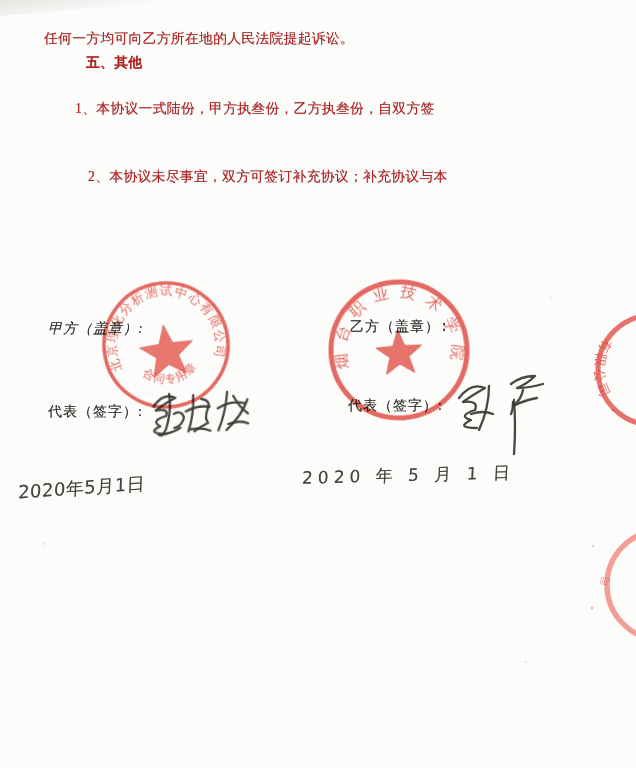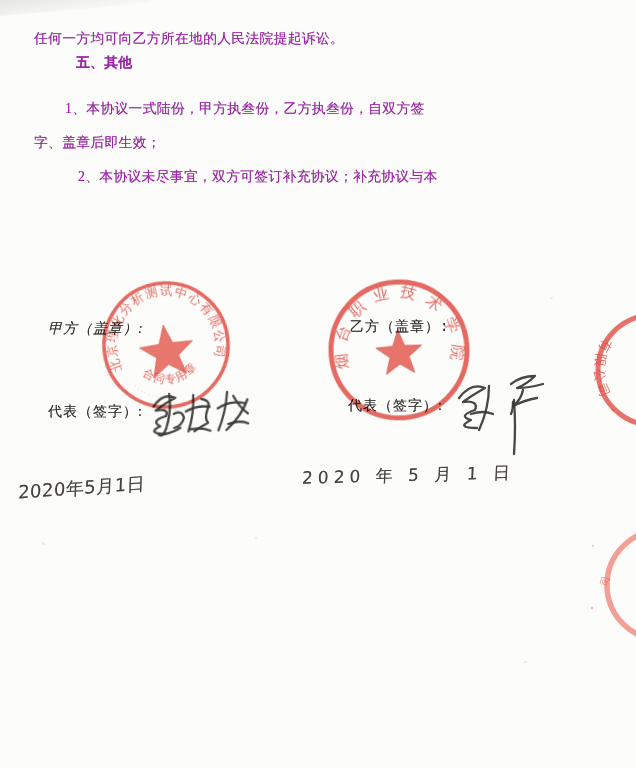--- a/index.html
+++ b/index.html
@@ -9,22 +9,23 @@
     font-family:"Liberation Serif","DejaVu Serif",serif;
   }
   .edge-shade{
     position:absolute;left:0;top:0;width:150px;height:16px;
     background:linear-gradient(172deg,#d8d8d5 0%,rgba(250,250,248,0) 70%);
     clip-path:polygon(0 0,100% 0,100% 20%,0 100%);
     opacity:.65;pointer-events:none;
   }
   .bline{
     position:absolute;white-space:nowrap;
-    font-size:13.8px;letter-spacing:.3px;color:#a21caf;
+    font-size:13.8px;letter-spacing:.3px;color:#b91c1c;
     text-shadow:0 0 .7px rgba(51,49,45,.5);
+    margin-left:10px;
   }
   .l0{left:34px;top:30px;}
   .l1{left:76px;top:54px;font-weight:bold;}
   .l2{left:65px;top:100px;}
   .l3{left:34px;top:134px;}
   .l4{left:78px;top:168px;}
   .l5{left:34px;top:202px;}
   .sig-label{
     position:absolute;white-space:nowrap;z-index:1;
     font-size:14px;letter-spacing:1px;color:#2e2c29;
@@ -66,21 +67,20 @@
 </head>
 <body>
 
 <div class="page">
 
   <div class="edge-shade"></div>
 
   <div class="bline l0">任何一方均可向乙方所在地的人民法院提起诉讼。</div>
   <div class="bline l1">五、其他</div>
   <div class="bline l2">1、本协议一式陆份，甲方执叁份，乙方执叁份，自双方签</div>
-  <div class="bline l3">字、盖章后即生效；</div>
   <div class="bline l4">2、本协议未尽事宜，双方可签订补充协议；补充协议与本</div>
 
   <div class="sig-label lab-a-seal">甲方（盖章）:</div>
   <div class="sig-label lab-a-rep">代表（签字）:</div>
   <div class="sig-label lab-b-seal">乙方（盖章）:</div>
   <div class="sig-label lab-b-rep">代表（签字）:</div>
 
   <svg class="seal seal-a" viewBox="0 0 140 140">
     <defs>
       <path id="arcA1" d="M24.7,91.1 A50,50 0 1 1 115.3,91.1"></path>

